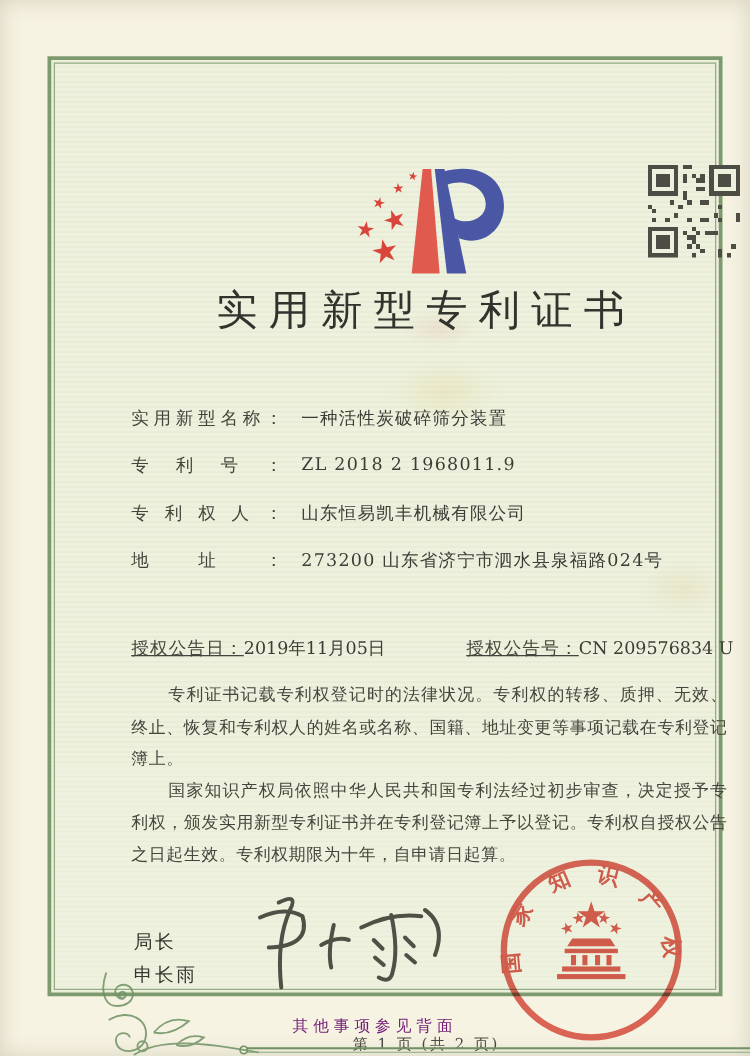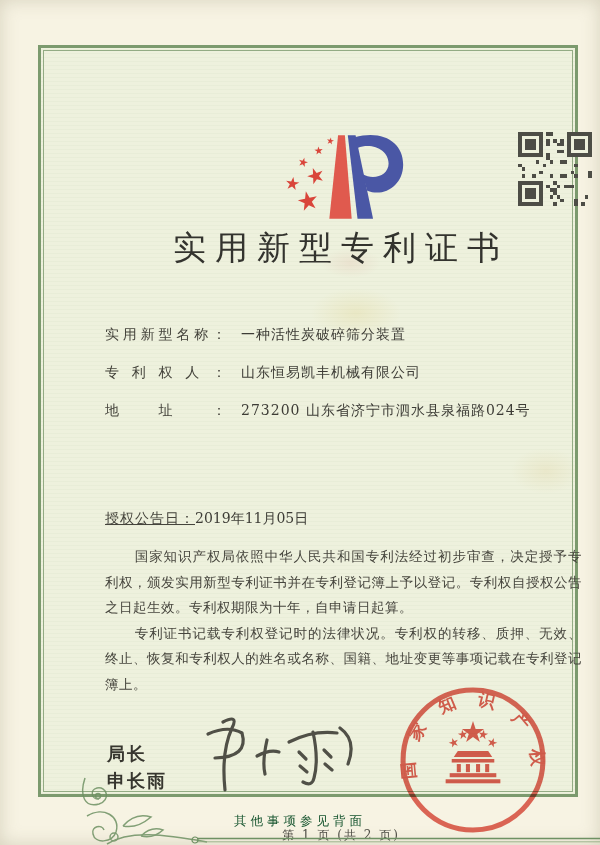--- a/index.html
+++ b/index.html
@@ -47,37 +47,37 @@
   }
   .fvalue{margin-left:14px;letter-spacing:1px;}
   .grant-row{position:absolute;left:64px;top:462px;width:500px;font-size:14px;white-space:nowrap;color:#3d3c36;}
   .grant-right{position:absolute;left:268px;top:0;}
   .glabel{letter-spacing:1px;color:#45443c;text-decoration:underline;}
   .paras{
     position:absolute;left:64px;top:496px;width:477px;
     font-size:13.5px;line-height:25.5px;text-align:justify;color:#46453d;
   }
   .paras p{margin:0;text-indent:2.2em;letter-spacing:.5px;}
-  .director{position:absolute;left:66px;top:692px;font-size:18px;line-height:27px;color:#37362f;letter-spacing:2px;font-weight:bold;}
+  .director{position:absolute;left:66px;top:692px;font-size:15px;line-height:27px;color:#37362f;letter-spacing:2px;}
   .signature{position:absolute;left:152px;top:662px;width:170px;height:88px;}
   .seal{position:absolute;left:356px;top:636px;width:152px;height:152px;mix-blend-mode:multiply;opacity:.92;}
   .seal-date{
     position:absolute;left:348px;top:750px;width:170px;text-align:center;
     font-size:13.5px;color:#4a4a40;letter-spacing:1px;
   }
   .page-info{
     position:absolute;left:0;top:779px;width:600px;text-align:center;
     font-size:12px;letter-spacing:2px;color:#4c4b43;
   }
   .ornament-left{position:absolute;left:36px;top:728px;width:132px;height:72px;}
   .ornament-right{position:absolute;left:546px;top:608px;width:40px;height:192px;}
   .bottom-rule{position:absolute;left:150px;top:788px;width:432px;height:8px;}
   .back-note{
     position:absolute;left:0;top:813px;width:600px;text-align:center;
-    font-size:12.5px;letter-spacing:4px;color:#14532d;
+    font-size:12.5px;letter-spacing:4px;color:#701a75;
   }
 </style>
 </head>
 <body>
 
 <div class="page">
   <div class="panel">
 
     <div class="stain s1"></div>
     <div class="stain s2"></div>
@@ -160,34 +160,40 @@
       <path d="M84,8 C114,0 134,14 134,36 C134,58 114,70 97,63 L92,46 C104,53 119,47 119,35 C119,21 102,13 87,19 Z" fill="#4a57a5"></path>
     </svg>
 
     <div class="title">实用新型专利证书</div>
 
     <div class="fields">
       <div class="field-row">
         <span class="flabel">实用新型名称：</span><span class="fvalue">一种活性炭破碎筛分装置</span>
       </div>
       <div class="field-row">
+        <span class="flabel">专利号：</span><span class="fvalue">ZL 2018 2 1968011.9</span>
+      </div>
+      <div class="field-row">
         <span class="flabel">专利权人：</span><span class="fvalue">山东恒易凯丰机械有限公司</span>
       </div>
       <div class="field-row">
         <span class="flabel">地址：</span><span class="fvalue">273200 山东省济宁市泗水县泉福路024号</span>
       </div>
     </div>
 
     <div class="grant-row">
       <span class="glabel">授权公告日：</span><span>2019年11月05日</span>
+      <span class="grant-right">
+        <span class="glabel">授权公告号：</span><span>CN 209576834 U</span>
+      </span>
     </div>
 
     <div class="paras">
+      <p>专利证书记载专利权登记时的法律状况。专利权的转移、质押、无效、终止、恢复和专利权人的姓名或名称、国籍、地址变更等事项记载在专利登记簿上。</p>
       <p>国家知识产权局依照中华人民共和国专利法经过初步审查，决定授予专利权，颁发实用新型专利证书并在专利登记簿上予以登记。专利权自授权公告之日起生效。专利权期限为十年，自申请日起算。</p>
-      <p>专利证书记载专利权登记时的法律状况。专利权的转移、质押、无效、终止、恢复和专利权人的姓名或名称、国籍、地址变更等事项记载在专利登记簿上。</p>
     </div>
 
     <div class="director">
       <div>局长</div>
       <div>申长雨</div>
     </div>
 
     <svg class="signature" viewBox="0 0 170 88" fill="none" stroke="#3b3a33" stroke-width="3.2" stroke-linecap="round" opacity="0.88">
       <path d="M30,12 q16,-8 9,6 q-11,24 -7,62"></path>
       <path d="M15,24 q20,-9 34,-1 q7,24 -27,25"></path>

